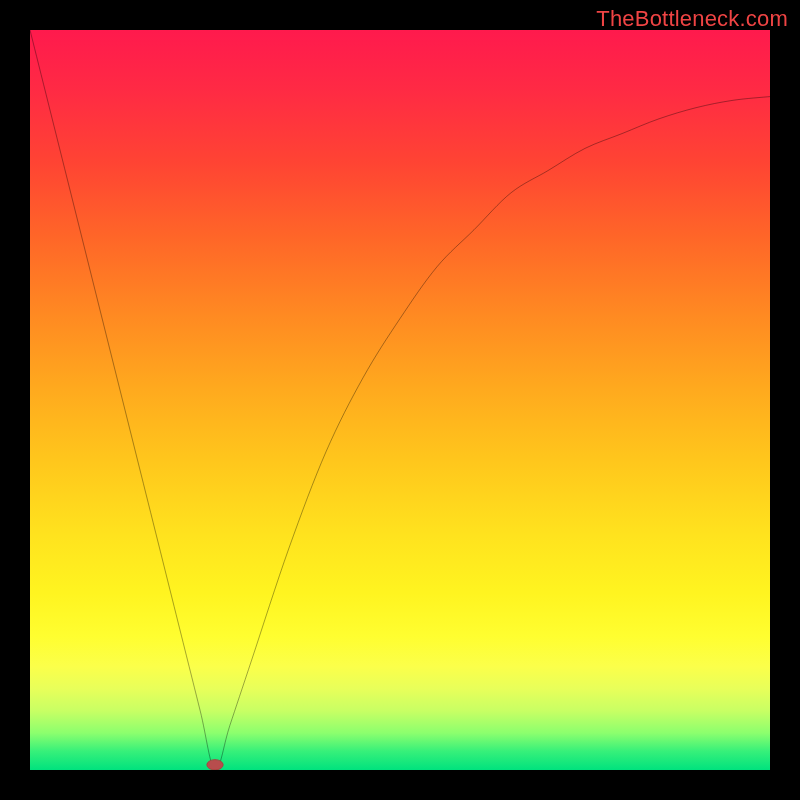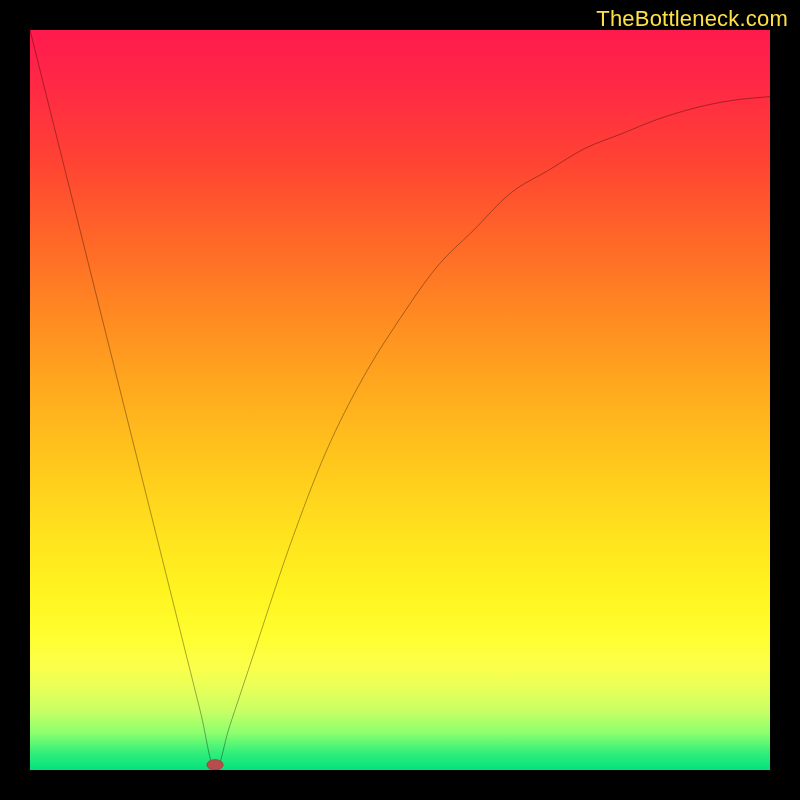--- a/index.html
+++ b/index.html
@@ -49,21 +49,21 @@
     left: 0;
     top: 0;
     width: 740px;
     height: 740px;
     pointer-events: none;
   }
   .attribution {
     position: absolute;
     top: 6px;
     right: 12px;
-    color: #fde047;
+    color: #ef4444;
     font-size: 22px;
     letter-spacing: 0.2px;
     user-select: none;
   }
 </style>
 </head>
 <body>
 
 <div class="frame">
 

